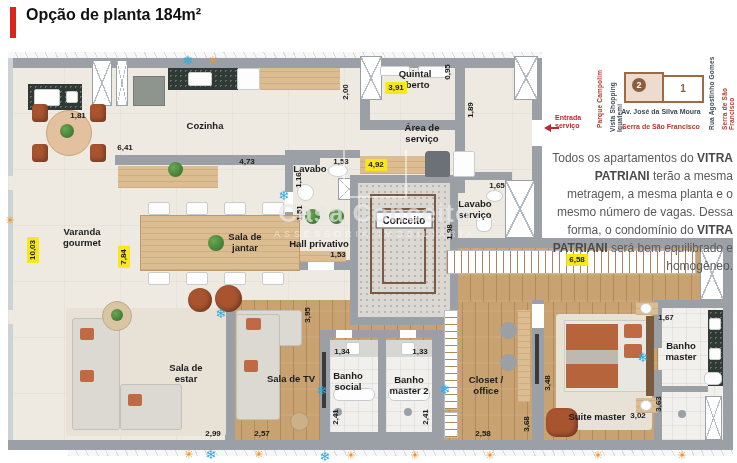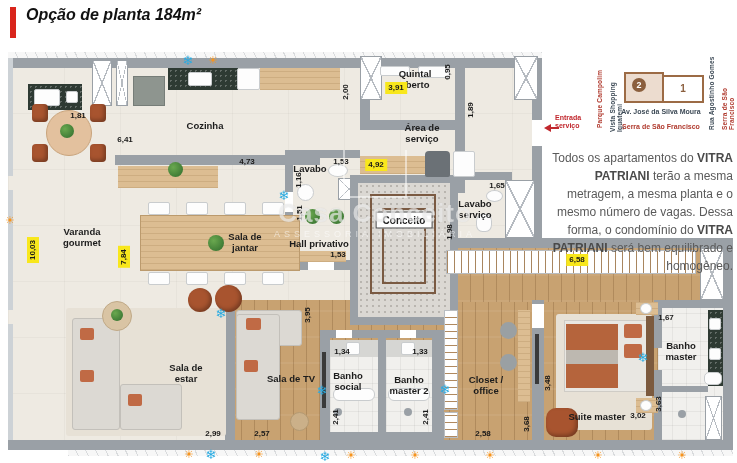--- a/index.html
+++ b/index.html
@@ -1,20 +1,20 @@
 <!DOCTYPE html>
 <html><head>
 <meta charset="utf-8">
 <style>
   html,body{margin:0;padding:0;background:#fff;}
   .page{position:relative;width:737px;height:463px;background:#fff;overflow:hidden;
         font-family:"Liberation Sans",sans-serif;color:#222;}
   
   .hdr-bar{position:absolute;left:10px;top:7px;width:6px;height:31px;background:#d9251c;}
-  .hdr-title{position:absolute;left:26px;top:6px;font-size:16px;font-weight:bold;color:#111;font-style:italic;}
+  .hdr-title{position:absolute;left:26px;top:6px;font-size:16px;font-weight:bold;color:#111;}
   .hdr-sub{position:absolute;left:26px;top:27px;font-size:10px;color:#222;}
   
   .plan{position:absolute;left:8px;top:52px;width:727px;height:406px;}
   .plan *{position:absolute;box-sizing:border-box;}
   .floor-tile{background:#eeeae2;
     background-image:repeating-linear-gradient(0deg,rgba(0,0,0,.03) 0 1px,transparent 1px 56px),
                      repeating-linear-gradient(90deg,rgba(0,0,0,.03) 0 1px,transparent 1px 56px);}
   .floor-wood{background:#c8a271;
     background-image:repeating-linear-gradient(90deg,rgba(90,55,20,.22) 0 1px,transparent 1px 13px),
                      repeating-linear-gradient(0deg,rgba(255,255,255,.06) 0 2px,transparent 2px 26px);}
@@ -256,21 +256,21 @@
     <div class="rlabel" style="left:237px;top:191px;width:52px">Sala de jantar</div>
     <div class="rlabel" style="left:178px;top:322px;width:46px">Sala de estar</div>
     <div class="rlabel" style="left:283px;top:327px;width:64px">Sala de TV</div>
     <div class="rlabel" style="left:340px;top:330px;width:42px">Banho social</div>
     <div class="rlabel" style="left:401px;top:334px;width:48px">Banho master 2</div>
     <div class="rlabel" style="left:478px;top:334px;width:46px">Closet / office</div>
     <div class="rlabel" style="left:589px;top:365px;width:90px">Suite master</div>
     <div class="rlabel" style="left:673px;top:300px;width:44px">Banho master</div>
 
     <div class="meas" style="left:70px;top:64px">1,81</div>
-    <div class="meas" style="left:117px;top:88px">6,41</div>
+    <div class="meas" style="left:117px;top:96px">6,41</div>
     <div class="meas v" style="left:338px;top:40px">2,00</div>
     <div class="meas" style="left:239px;top:110px">4,73</div>
     <div class="meas hl" style="left:388px;top:36px">3,91</div>
     <div class="meas v" style="left:440px;top:20px">0,95</div>
     <div class="meas v" style="left:463px;top:58px">1,89</div>
     <div class="meas" style="left:333px;top:110px">1,53</div>
     <div class="meas v" style="left:291px;top:128px">1,16</div>
     <div class="meas hl" style="left:368px;top:113px">4,92</div>
     <div class="meas" style="left:489px;top:134px">1,65</div>
     <div class="meas v" style="left:442px;top:180px">1,98</div>

